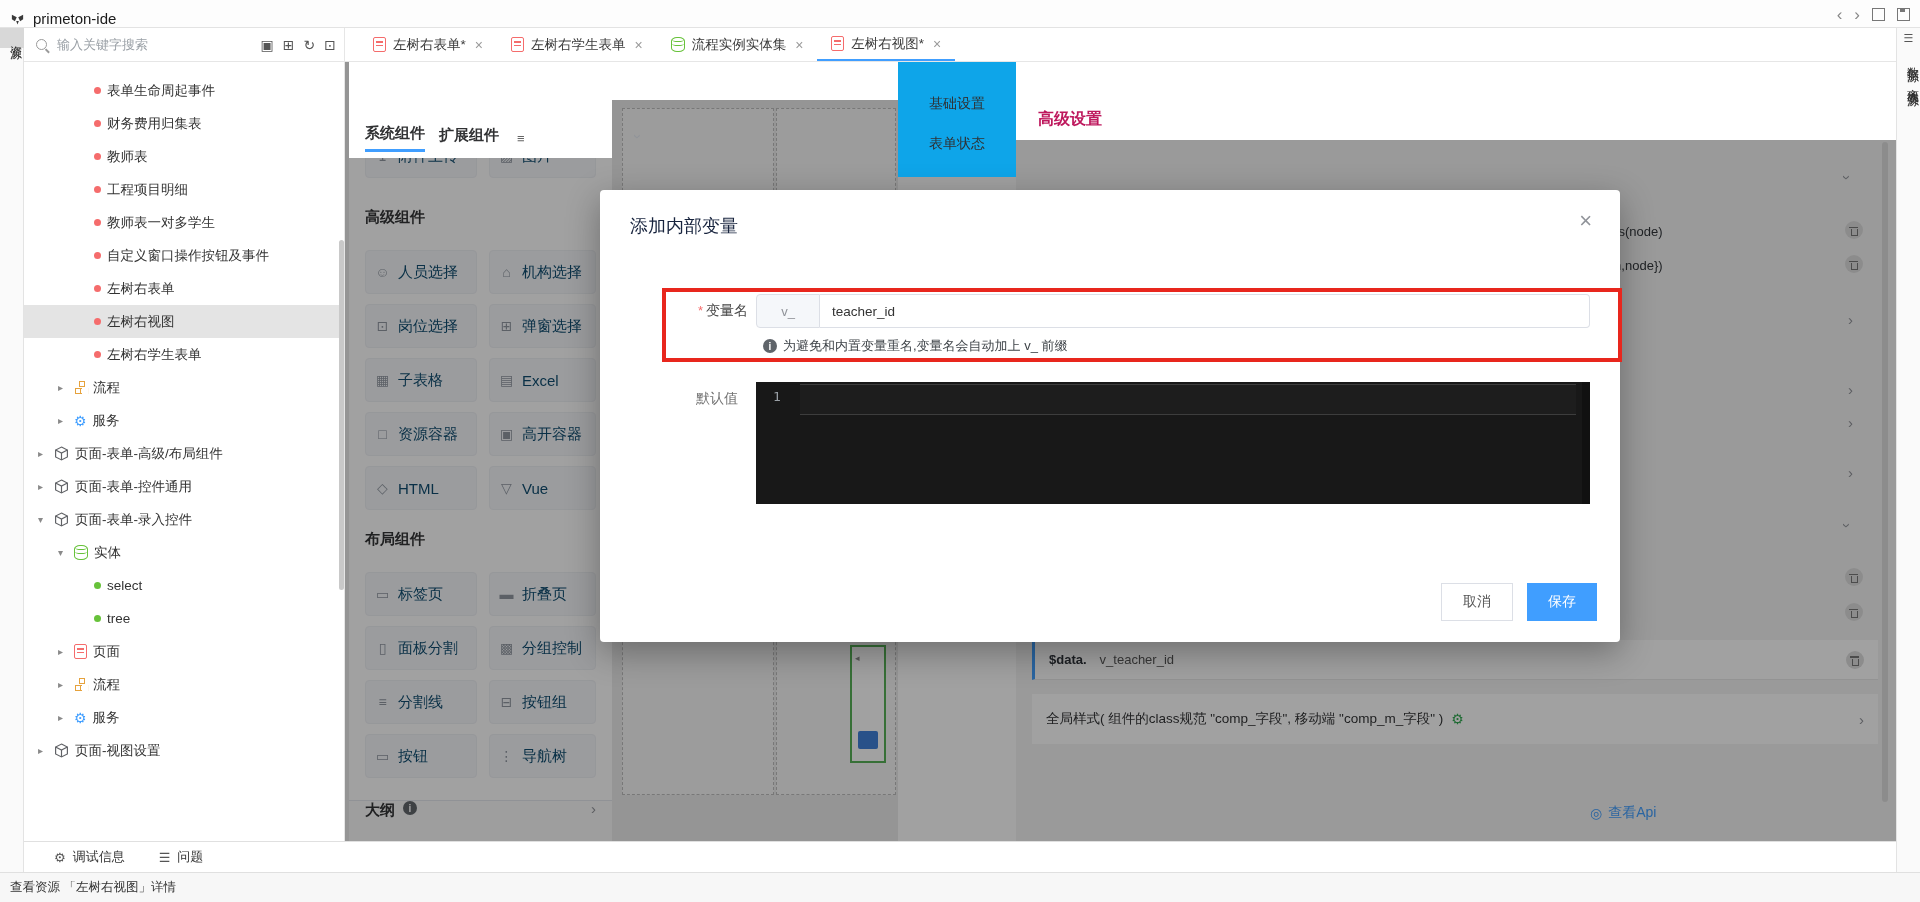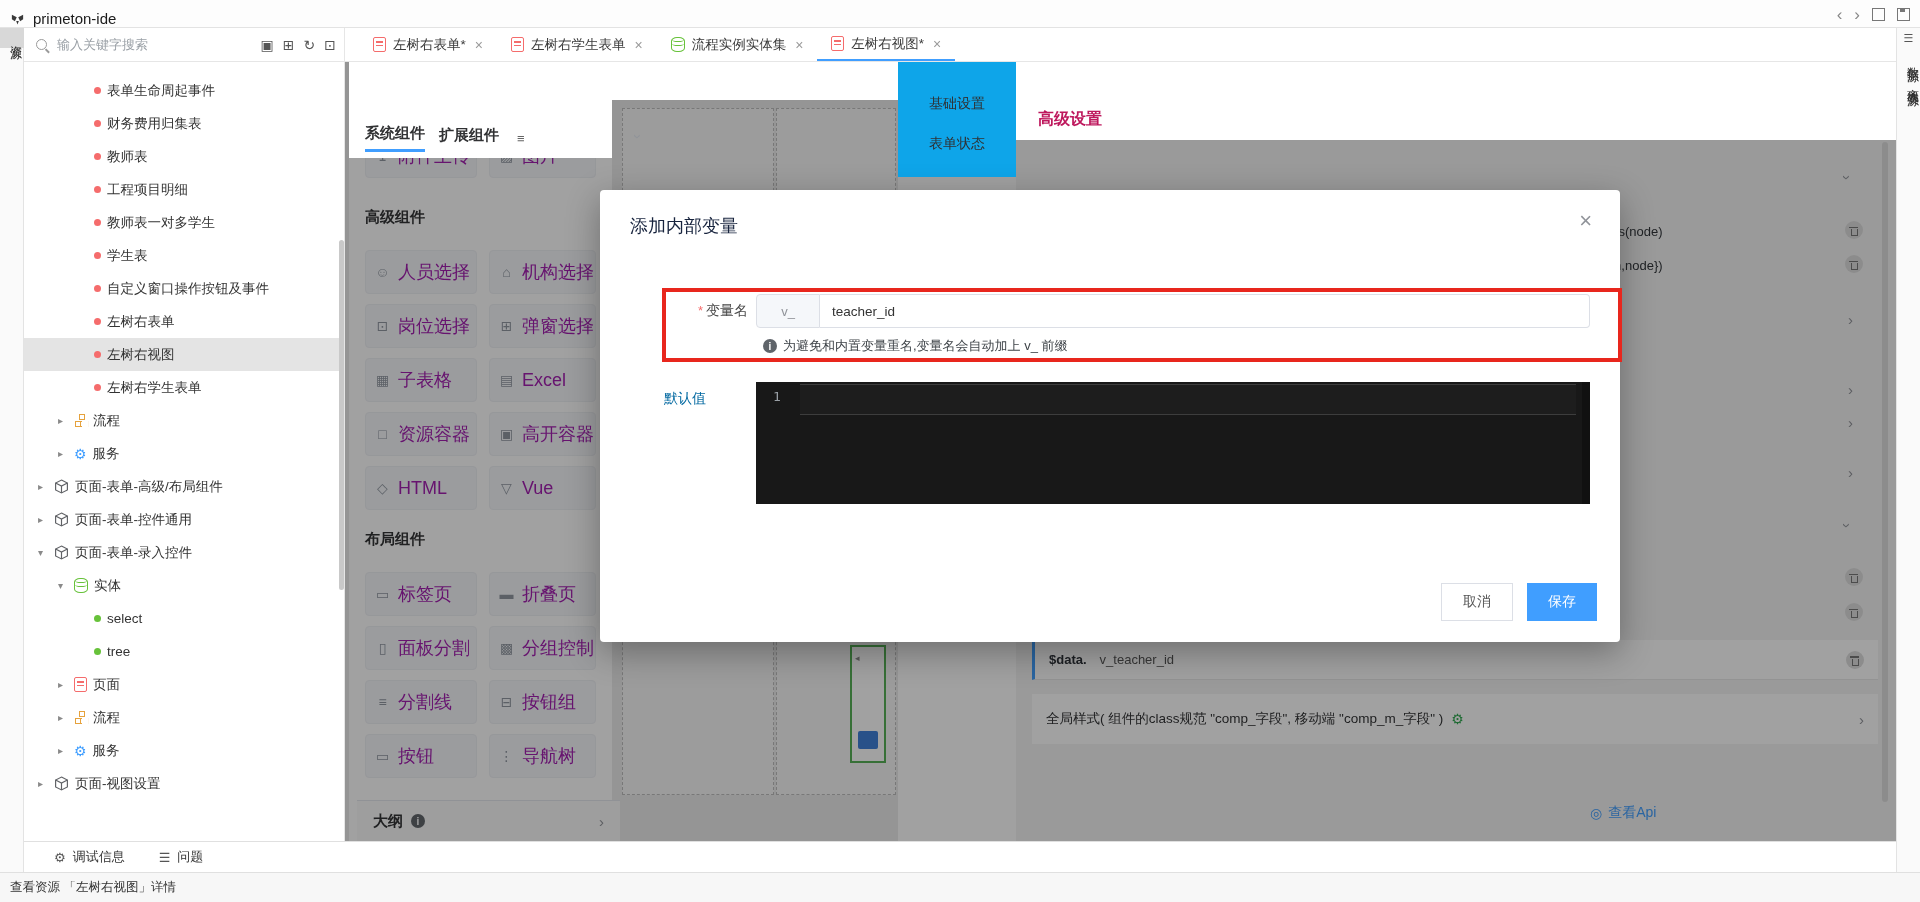--- a/index.html
+++ b/index.html
@@ -76,23 +76,23 @@
   .pal-tabs{position:absolute;left:16px;bottom:6px;display:flex;align-items:center;gap:14px}
   .pal-tab{font-size:15px;font-weight:bold;color:#303133;padding-bottom:6px;cursor:pointer}
   .pal-tab.on{border-bottom:3px solid #409eff}
   .pal-burger{font-size:13px;color:#666;margin-left:4px;cursor:pointer}
   .pal-chev{position:absolute;right:-116px;bottom:8px;color:#666;font-size:13px;cursor:pointer}
   .pal-title{position:absolute;left:16px;font-size:15px;font-weight:bold;color:#303133}
   .pal-grid{position:absolute;left:16px;display:grid;grid-template-columns:112px 107px;gap:10px 12px}
   .pitem{height:44px;background:#f5f7fa;border:1px solid #eef0f4;border-radius:4px;display:flex;
          align-items:center;padding-left:9px;gap:8px;box-sizing:border-box;cursor:pointer}
   .pitem .pg{color:#9097a1;font-size:14px;width:15px;text-align:center;flex:none}
-  .pitem .pl{font-size:18px;color:#a21caf;white-space:nowrap}
-  #pal-outline{position:absolute;left:12px;top:738px;width:263px;height:41px;background:#fafafa;border-top:1px solid #e4e7ed;
-               display:flex;align-items:center;padding:0 16px;box-sizing:border-box}
+  .pitem .pl{font-size:15px;color:#0c4a6e;white-space:nowrap}
+  #pal-outline{position:absolute;left:4px;top:738px;width:263px;height:41px;background:#fafafa;border-top:1px solid #e4e7ed;
+               display:flex;padding:0 16px;box-sizing:border-box}
   #pal-outline .ot{font-size:15px;font-weight:bold;color:#303133}
   .info-dot{width:14px;height:14px;border-radius:50%;background:#5f646a;color:#fff;font-size:10px;font-weight:bold;
             display:inline-flex;align-items:center;justify-content:center;margin-left:8px;font-style:normal}
   .chev{color:#909399;font-size:15px;line-height:1;cursor:pointer}
   .rot{display:inline-block;transform:rotate(90deg)}
 
   
   #canvas-top{position:absolute;left:267px;top:0;width:286px;height:38px;background:#fff}
   .dashed{position:absolute;border:1px dashed #bdbdbd;background:#f7f7f7}
   #comp-sel{position:absolute;left:505px;top:583px;width:36px;height:118px;background:#fff;border:2px solid #54b054;box-sizing:border-box}
@@ -131,21 +131,21 @@
   #modal .m-close{position:absolute;right:28px;top:20px;font-size:22px;color:#909399;cursor:pointer;line-height:1}
   #hl-rect{position:absolute;left:62px;top:98px;right:-2px;height:74px;border:4px solid #e8261d;box-sizing:border-box;pointer-events:none}
   .frow{position:absolute;left:78px;right:30px;top:104px;height:34px;display:flex;align-items:center}
   .flabel{width:70px;text-align:right;font-size:14px;color:#4a4a4a;margin-right:8px;flex:none;white-space:nowrap}
   .req{color:#f56c6c;margin-right:3px;font-size:13px}
   .prefix-box{width:64px;height:34px;background:#f5f7fa;border:1px solid #dcdfe6;border-radius:4px 0 0 4px;
               display:flex;align-items:center;justify-content:center;color:#909399;font-size:13px;box-sizing:border-box;flex:none}
   .vinput{flex:1;height:34px;border:1px solid #dcdfe6;border-left:none;border-radius:0 4px 4px 0;box-sizing:border-box;
           padding:0 12px;font-size:13.5px;color:#333;outline:none;font-family:"Liberation Sans","DejaVu Sans",sans-serif}
   .hint{position:absolute;left:163px;top:147px;display:flex;align-items:center;gap:6px;font-size:13px;color:#3f4449}
-  .dlabel{position:absolute;left:64px;top:200px;width:70px;text-align:left;font-size:14px;color:#0369a1}
+  .dlabel{position:absolute;left:82px;top:200px;width:70px;text-align:center;font-size:14px;color:#737373}
   #editor{position:absolute;left:156px;right:30px;top:192px;height:122px;background:#181818;border-right:8px solid #111}
   #editor .gutter{position:absolute;left:0;top:0;width:42px;height:100%;color:#9aa0a6;
                   font-family:"DejaVu Sans Mono","Liberation Mono",monospace;font-size:13px;text-align:center;padding-top:7px;box-sizing:border-box}
   #editor .cur-line{position:absolute;left:44px;right:6px;top:2px;height:29px;border-top:1px solid #3d3d3d;border-bottom:1px solid #3d3d3d;background:#1d1d1d}
   .m-foot{position:absolute;right:23px;top:393px;display:flex;gap:14px}
   .btn{height:38px;border-radius:0;font-size:14px;display:flex;align-items:center;justify-content:center;cursor:pointer;box-sizing:border-box}
   .btn.plain{width:72px;background:#fff;border:1px solid #dcdfe6;color:#555}
   .btn.primary{width:70px;background:#409eff;border:1px solid #409eff;color:#fff}
 
   
@@ -229,24 +229,20 @@
       <span class="dot red"></span>
       <span class="tlab">教师表</span>
     </div>
   <div class="trow lvl3">
       <span class="dot red"></span>
       <span class="tlab">工程项目明细</span>
     </div>
   <div class="trow lvl3">
       <span class="dot red"></span>
       <span class="tlab">教师表一对多学生</span>
-    </div>
-  <div class="trow lvl3">
-      <span class="dot red"></span>
-      <span class="tlab">学生表</span>
     </div>
   <div class="trow lvl3">
       <span class="dot red"></span>
       <span class="tlab">自定义窗口操作按钮及事件</span>
     </div>
   <div class="trow lvl3">
       <span class="dot red"></span>
       <span class="tlab">左树右表单</span>
     </div>
   <div class="trow lvl3 sel">

